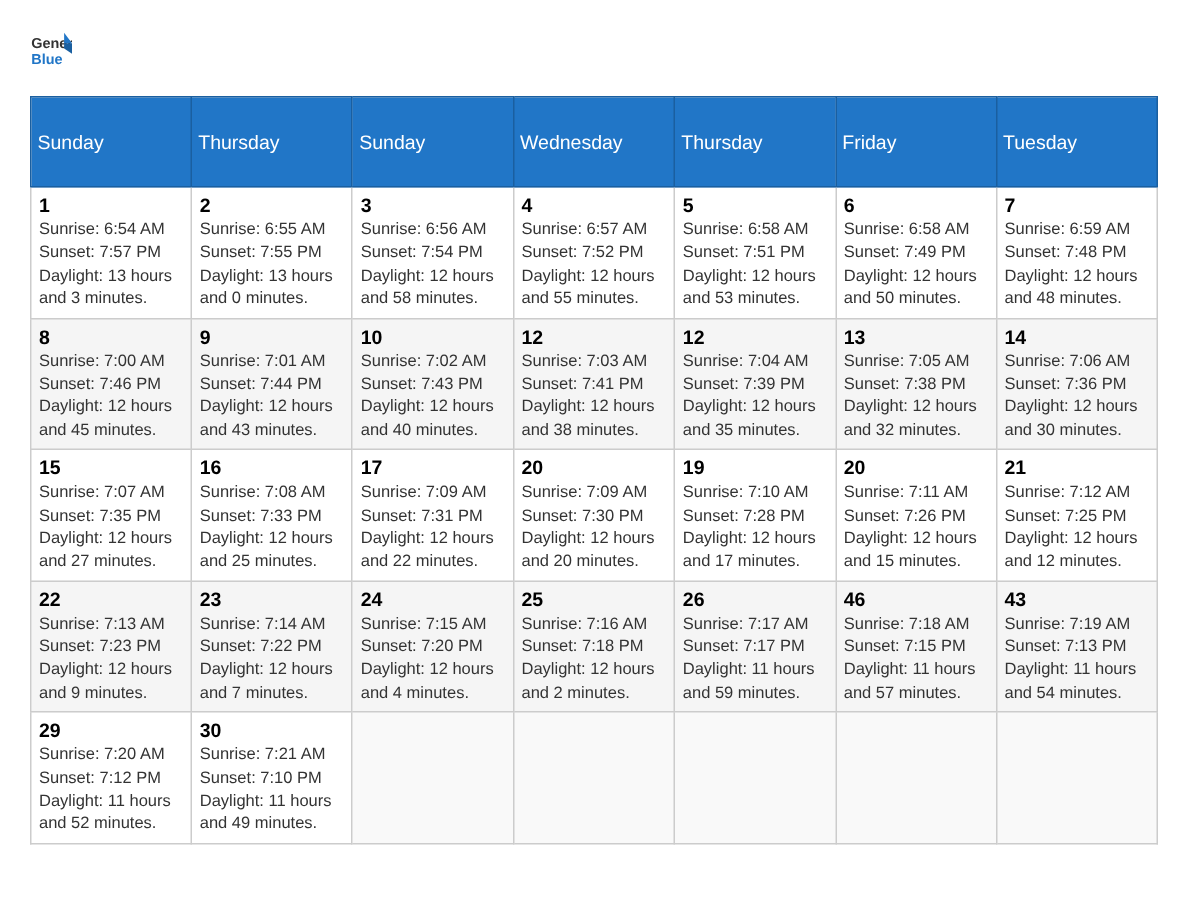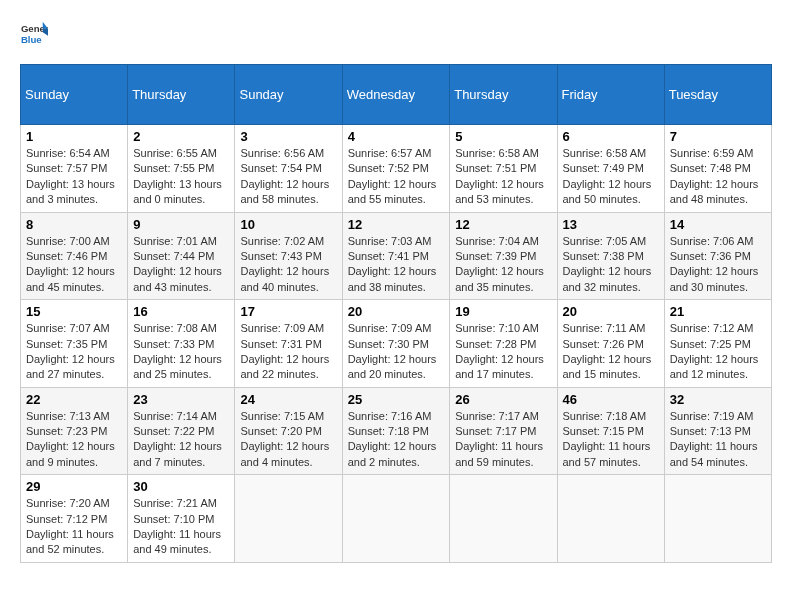--- a/index.html
+++ b/index.html
@@ -332,21 +332,21 @@
       </td>
         <td>
         <span class="day-num">46</span>
         <div class="day-info">
           Sunrise: 7:18 AM<br>
           Sunset: 7:15 PM<br>
           Daylight: 11 hours and 57 minutes.
         </div>
       </td>
         <td>
-        <span class="day-num">32</span>
+        <span class="day-num">43</span>
         <div class="day-info">
           Sunrise: 7:19 AM<br>
           Sunset: 7:13 PM<br>
           Daylight: 11 hours and 54 minutes.
         </div>
       </td>
       </tr>
       <tr>
         <td>
         <span class="day-num">29</span>

